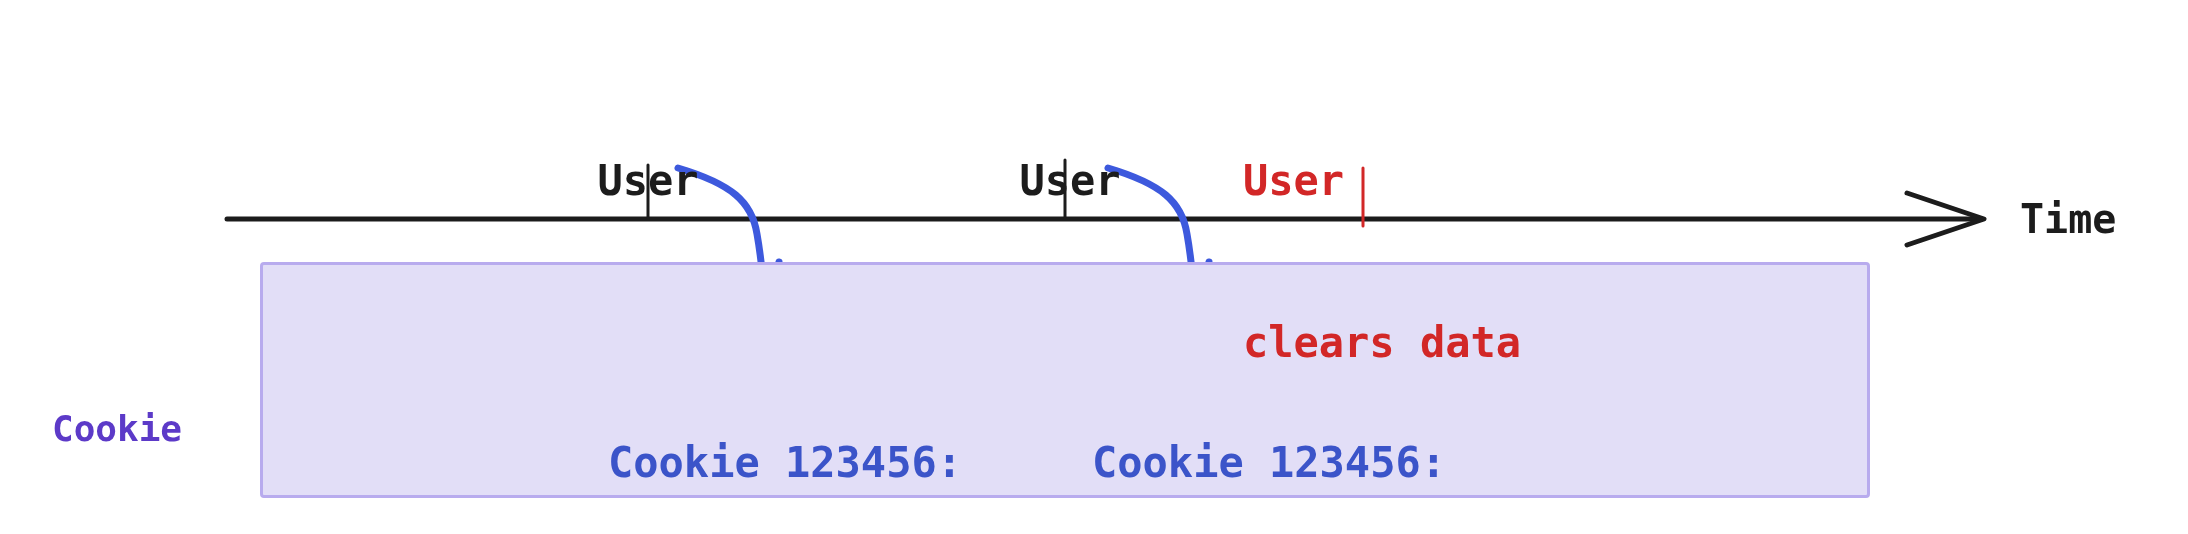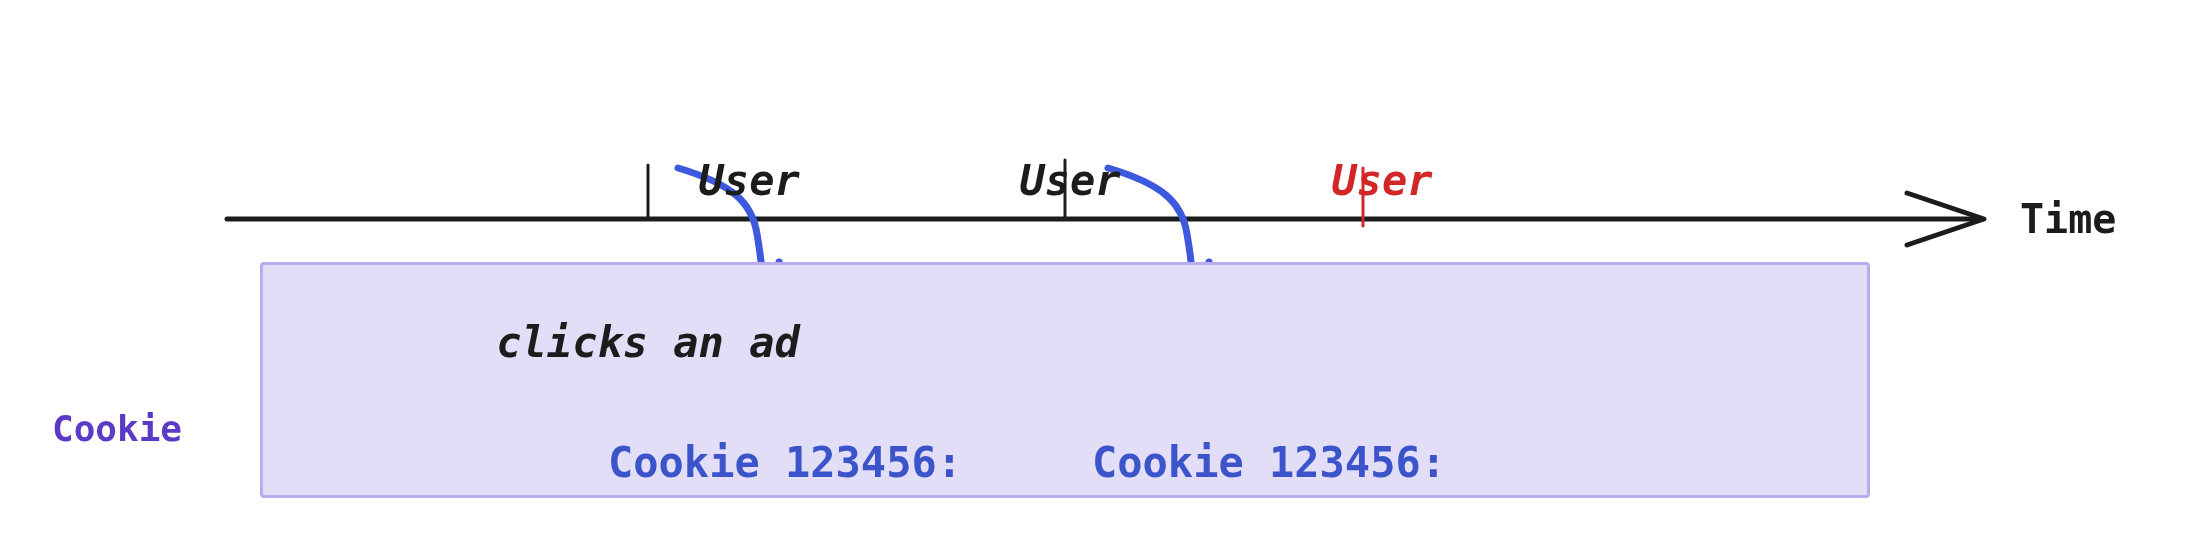--- a/index.html
+++ b/index.html
@@ -14,26 +14,25 @@
   #shapes {
     position: absolute;
     left: 0; top: 0;
     width: 2188px; height: 534px;
   }
   .label { position: absolute; white-space: pre; text-align: right; }
 
   .event-label {
     top: 46px;
     transform: translateX(-50%);
-    text-align: right;
+    text-align: left;
     font-size: 42px;
     line-height: 54px;
     font-weight: bold;
     color: #1c1c1c;
-    font-style: italic;
   }
   .event-label.red { color: #d22727; }
 
   .time-label {
     left: 2020px;
     top: 192px;
     font-size: 40px;
     line-height: 54px;
     font-weight: bold;
     color: #1c1c1c;
@@ -88,29 +87,29 @@
     <path d="M 733 268 L 767 327 L 779 262" fill="none" stroke-width="7" stroke-linecap="round" stroke-linejoin="round" stroke="#3d59dd"></path>
 
     <path d="M 1108 168 C 1162 184 1182 202 1187 234 C 1193 268 1195 300 1197 325" fill="none" stroke-width="7" stroke-linecap="round" stroke="#3d59dd"></path>
     <path d="M 1163 268 L 1197 327 L 1209 262" fill="none" stroke-width="7" stroke-linecap="round" stroke-linejoin="round" stroke="#3d59dd"></path>
   </svg>
 
   <div class="server-box"></div>
 
   <div class="label event-label" style="left:648px">
     <div>User</div>
-    <div>clicks an ad</div>
   </div>
 
   <div class="label event-label" style="left:1070px">
     <div>User</div>
   </div>
 
   <div class="label event-label red" style="left:1382px">
     <div>User</div>
+    <div>clears data</div>
   </div>
 
   <div class="label time-label">Time</div>
 
   <div class="label server-label">
     <div>Cookie</div>
     
   </div>
 
   <div class="label cookie-record first">

